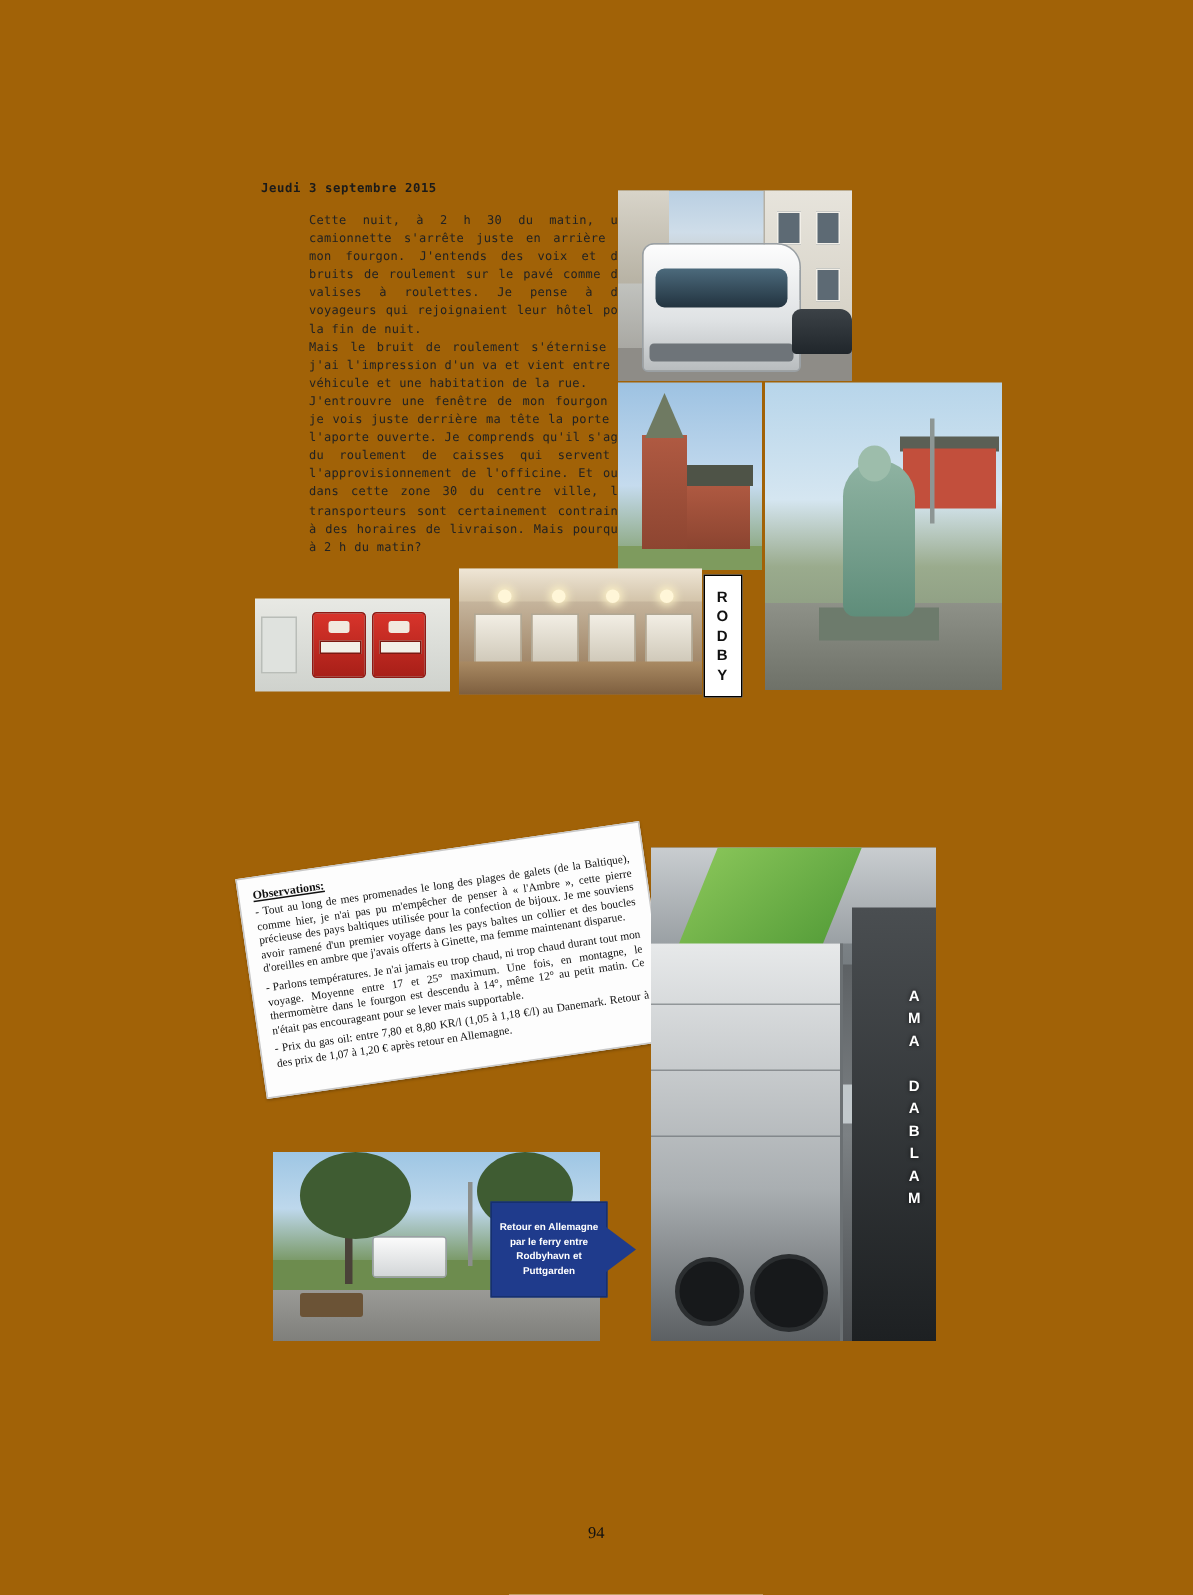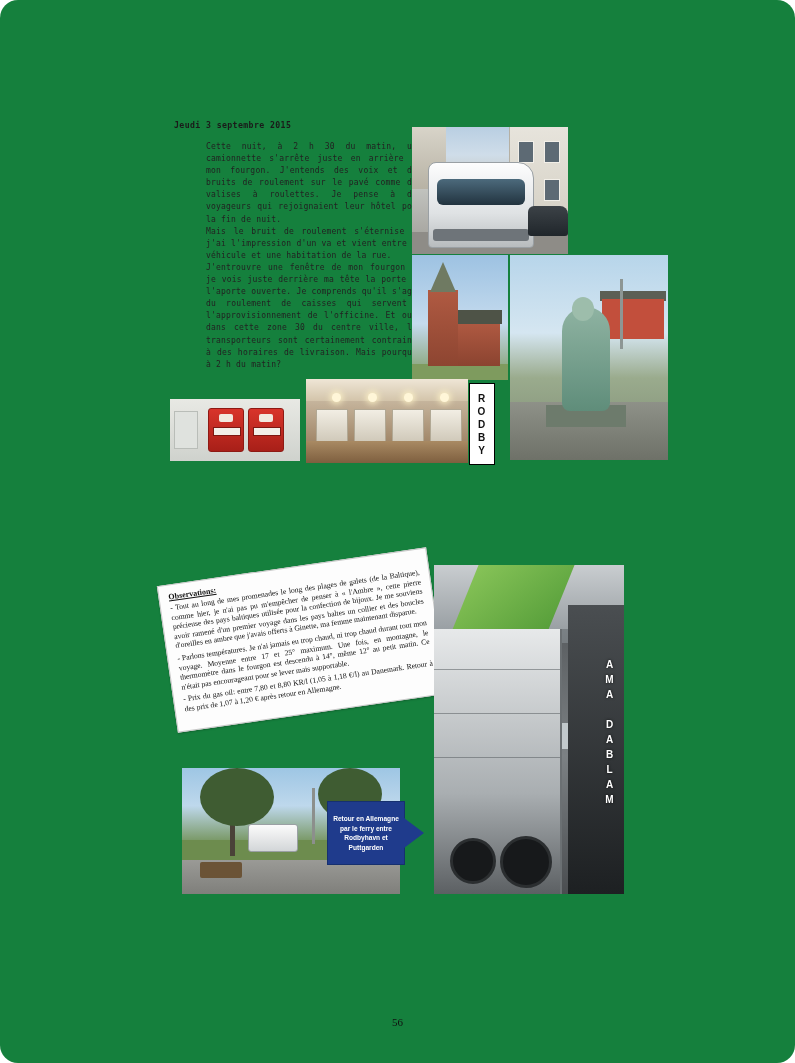--- a/index.html
+++ b/index.html
@@ -10,22 +10,21 @@
   body {
     width: 795px;
     height: 1063px;
     position: relative;
     font-family: "Liberation Sans", sans-serif;
     overflow: hidden;
   }
   .page {
     position: absolute;
     inset: 0;
-    background: #15803d;
-    border-radius: 18px;
+    background: #a16207;
   }
 
   
   .journal-date {
     position: absolute;
     left: 174px;
     top: 120px;
     width: 230px;
     font-family: "DejaVu Sans Mono", monospace;
     font-size: 8.2px;
@@ -490,15 +489,15 @@
     <span>A</span>
     <span>&nbsp;</span>
     <span>D</span>
     <span>A</span>
     <span>B</span>
     <span>L</span>
     <span>A</span>
     <span>M</span>
   </div>
 
-  <div id="page-number">56</div>
+  <div id="page-number">94</div>
 
 </div>
 
 </body></html>

